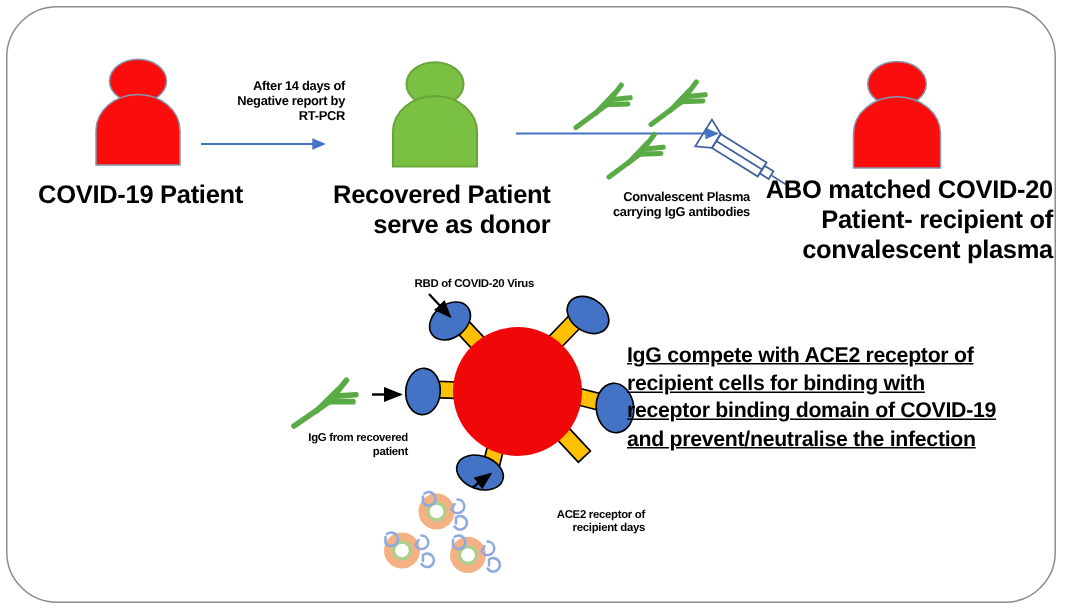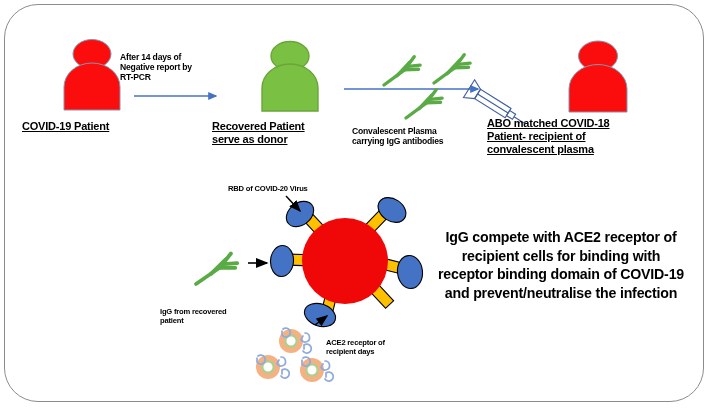--- a/index.html
+++ b/index.html
@@ -6,26 +6,26 @@
   body{
     width:714px;height:410px;position:relative;overflow:hidden;
     font-family:"Liberation Sans", sans-serif;
     color:#000;
   }
   #frame{
     position:absolute;left:4px;top:4px;width:700px;height:398px;
     border:1.2px solid #8c8c8c;border-radius:34px;box-sizing:border-box;
     background:#fff;
   }
-  .lbl{position:absolute;text-align:left;font-weight:bold;line-height:1.18;
+  .lbl{position:absolute;text-align:right;font-weight:bold;line-height:1.18;
        letter-spacing:-0.2px;white-space:pre-line;}
-  .big{font-size:11px;text-decoration:underline;}
+  .big{font-size:17px;}
   .mid{font-size:8.6px;}
   .sm{font-size:7.6px;}
-  .body-txt{font-size:14.2px;font-weight:bold;line-height:1.32;text-align:center;}
+  .body-txt{font-size:14.2px;font-weight:bold;line-height:1.32;text-align:left;text-decoration:underline;}
 
   svg.layer{position:absolute;left:0;top:0;width:714px;height:410px;overflow:visible;}
 </style>
 </head>
 <body>
 
 <div id="frame"></div>
 
 <svg class="layer" viewBox="0 0 714 410">
   <defs>
@@ -155,27 +155,27 @@
 RT-PCR</div>
 
 <div class="lbl big" style="left:22px;top:120px;width:140px;">COVID-19 Patient</div>
 
 <div class="lbl big" style="left:212px;top:120px;width:155px;">Recovered Patient
 serve as donor</div>
 
 <div class="lbl mid" style="left:352px;top:126px;width:148px;">Convalescent Plasma
 carrying IgG antibodies</div>
 
-<div class="lbl big" style="left:487px;top:117px;width:215px;">ABO matched COVID-18
+<div class="lbl big" style="left:487px;top:117px;width:215px;">ABO matched COVID-20
 Patient- recipient of
 convalescent plasma</div>
 
 <div class="lbl sm" style="left:228px;top:185px;width:128px;">RBD of COVID-20 Virus</div>
 
-<div class="lbl sm" style="left:160px;top:288px;width:122px;margin-top:20px;">IgG from recovered
+<div class="lbl sm" style="left:150px;top:288px;width:122px;">IgG from recovered
 patient</div>
 
 <div class="lbl sm" style="left:326px;top:339px;width:104px;">ACE2 receptor of
 recipient days</div>
 
 <div class="lbl body-txt" style="left:418px;top:228px;width:286px;white-space:pre-line;">IgG compete with ACE2 receptor of
 recipient cells for binding with
 receptor binding domain of COVID-19
 and prevent/neutralise the infection</div>
 

